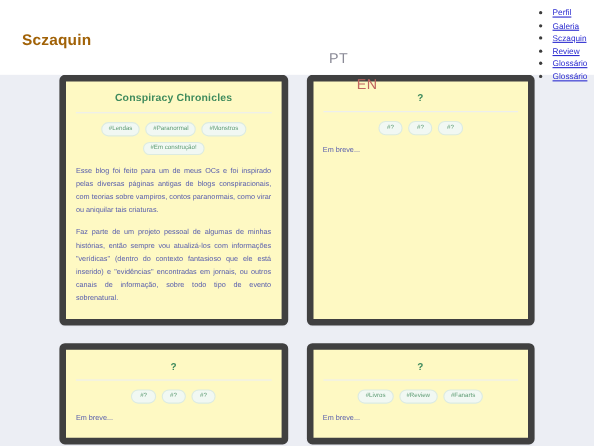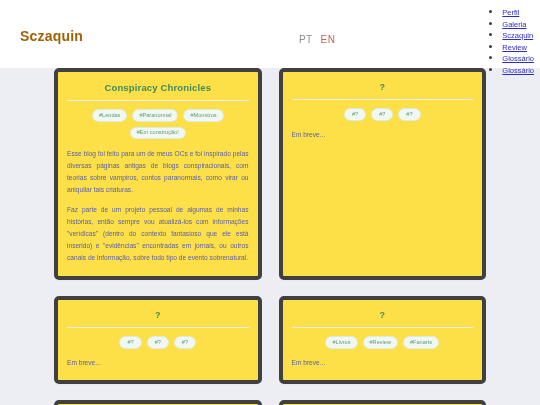--- a/index.html
+++ b/index.html
@@ -33,29 +33,29 @@
     font-size: 14px;
     font-weight: bold;
     color: #a16207;
     letter-spacing: .2px;
     text-decoration: none;
   }
 
   .lang-switch {
     position: absolute;
     left: 258px;
-    top: 34px;
+    top: 45px;
     display: flex;
     gap: 8px;
-    font-size: 10px;
+    font-size: 13px;
     letter-spacing: .4px;
     padding-left: 41px;
   }
   .lang-switch .lang { color: #8a8a96; text-decoration: none; }
-  .lang-switch .lang.is-active { color: #c0655f; }
+  .lang-switch .lang.is-active { color: #c0655f; margin-top: 24px; }
 
   .main-nav {
     position: absolute;
     right: 6px;
     top: 6px;
   }
   .main-nav ul {
     list-style: disc;
     padding-left: 14px;
   }
@@ -79,22 +79,22 @@
   }
 
   .card-grid {
     display: grid;
     grid-template-columns: 1fr 1fr;
     column-gap: 17px;
     row-gap: 16px;
   }
 
   .card {
-    background: #fde047;
-    border: 4px solid #404040;
+    background: #fef9c3;
+    border: 6px solid #404040;
     border-radius: 5px;
     padding: 10px 9px 12px 9px;
     box-shadow: 0 1px 1px rgba(120,120,160,.04);
   }
 
   .card-title {
     text-align: center;
     font-size: 9.5px;
     font-weight: bold;
     color: #3f8b5d;

